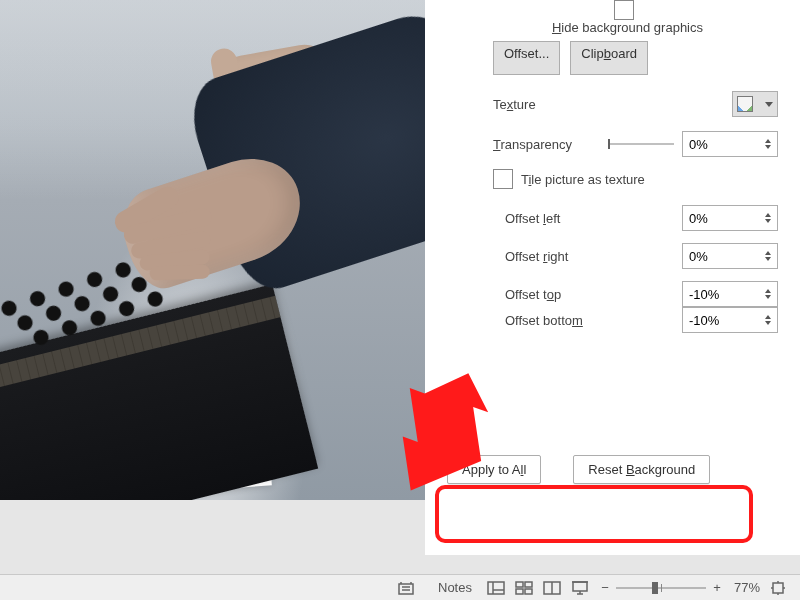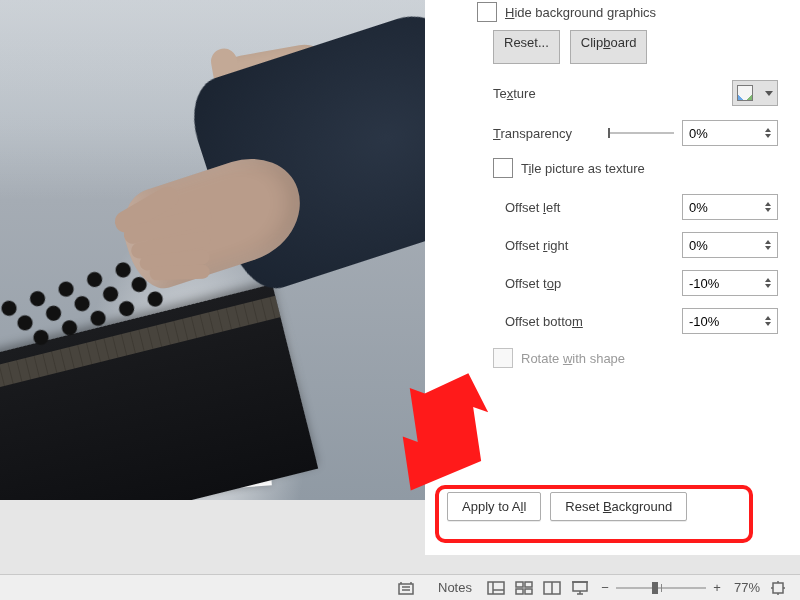--- a/index.html
+++ b/index.html
@@ -78,21 +78,21 @@
   .hand2{
     position:absolute;left:215px;top:50px;width:120px;height:60px;background:#c3a996;border-radius:40px;
     transform:rotate(-10deg);box-shadow:inset -4px -4px 12px rgba(0,0,0,.12);
   }
   .hand2::before{content:"";position:absolute;left:0;top:-10px;width:26px;height:40px;background:#c3a996;border-radius:20px;}
   
   .paper{position:absolute;left:80px;bottom:8px;width:190px;height:60px;background:#fff;transform:rotate(-4deg);box-shadow:0 2px 6px rgba(0,0,0,.12);}
   
   .pane{flex:1;background:#fff;box-sizing:border-box;padding:0 22px 10px 22px;}
   .row{display:flex;align-items:center;margin-top:10px;min-height:24px;}
-  .indent1{padding-left:30px;}
+  .indent1{padding-left:30px;flex-direction:column;}
   .indent2{padding-left:46px;}
   .grow{flex:1;}
   .label{color:#444;}
   .u{text-decoration:underline;}
   .check{
     display:inline-block;width:18px;height:18px;border:1px solid #888;background:#fff;margin-right:8px;flex:0 0 auto;
   }
   .check.disabled{border-color:#c2c2c2;background:#f8f8f8;}
   .btn{
     display:inline-block;border:1px solid #adadad;background:#e1e1e1;padding:4px 10px;height:24px;line-height:16px;margin-right:10px;
@@ -111,21 +111,21 @@
   .caret{width:0;height:0;border-left:4px solid transparent;border-right:4px solid transparent;border-top:5px solid #555;}
   .spin{
     display:flex;align-items:center;width:94px;height:24px;border:1px solid #adadad;background:#fff;
   }
   .spin input{border:none;flex:1;width:50px;height:22px;font-size:13px;padding:0 6px;background:transparent;}
   .spin .arrows{width:12px;height:22px;display:flex;flex-direction:column;justify-content:center;align-items:center;gap:2px;padding-right:3px;}
   .spin .arrows .up{width:0;height:0;border-left:3.5px solid transparent;border-right:3.5px solid transparent;border-bottom:4px solid #555;}
   .spin .arrows .down{width:0;height:0;border-left:3.5px solid transparent;border-right:3.5px solid transparent;border-top:4px solid #555;}
   .slider{width:66px;height:2px;background:#c0c0c0;position:relative;margin-right:8px;}
   .slider::before{content:"";position:absolute;left:0;top:-4px;width:2px;height:10px;background:#606060;}
-  .buttons{margin-top:122px;display:flex;gap:9px;justify-content:flex-start;}
+  .buttons{margin-top:122px;display:flex;gap:32px;justify-content:flex-start;}
   .callout{
     position:absolute;pointer-events:none;
     border:4px solid #ff1a1a;border-radius:10px;
   }
   
   .arrow{position:absolute;left:388px;top:370px;width:120px;height:130px;pointer-events:none;}
   .arrow svg{width:100%;height:100%;}
   
   .statusbar{
     position:absolute;left:0;bottom:0;width:800px;height:26px;background:#efefef;border-top:1px solid #c9c9c9;
@@ -164,21 +164,21 @@
       </div>
     </div>
 
     <div class="pane">
       <div class="row indent1" style="margin-top:0">
         <span class="check"></span>
         <span class="label"><span class="u">H</span><span>ide background graphics</span></span>
       </div>
 
       <div class="row indent2" style="margin-top:6px">
-        <span class="btn">Reset...</span>
+        <span class="btn">Offset...</span>
         <span class="btn"><span>Clip</span><span class="u">b</span><span>oard</span></span>
       </div>
 
       <div class="row indent2" style="margin-top:16px">
         <span class="label"><span>Te</span><span class="u">x</span><span>ture</span></span>
         <span class="grow"></span>
         <span class="textureBtn">
           <span class="tex-swatch"></span>
           <span class="caret"></span>
         </span>
@@ -231,36 +231,32 @@
         <span class="grow"></span>
         <span class="spin">
           <input value="-10%" style="">
           <span class="arrows">
               <span class="up"></span>
               <span class="down"></span>
             </span>
         </span>
       </div>
 
-      <div class="row" style="padding-left:58px;margin-top:12px">
+      <div class="row" style="padding-left:58px;margin-top:0">
         <span class="label"><span>Offset botto</span><span class="u">m</span></span>
         <span class="grow"></span>
         <span class="spin">
           <input value="-10%" style="">
           <span class="arrows">
               <span class="up"></span>
               <span class="down"></span>
             </span>
         </span>
       </div>
 
-      <div class="row indent2" style="margin-top:12px;color:#9a9a9a">
-        <span class="check disabled"></span>
-        <span class="label" style="color:#9a9a9a"><span>Rotate </span><span class="u">w</span><span>ith shape</span></span>
-      </div>
 
       <div class="buttons">
         <span class="btnwhite"><span>Apply to A</span><span class="u">l</span><span>l</span></span>
         <span class="btnwhite"><span>Reset </span><span class="u">B</span><span>ackground</span></span>
       </div>
     </div>
   </div>
 
   <div class="callout" style="left:435px;top:485px;width:310px;height:50px;"></div>
 

